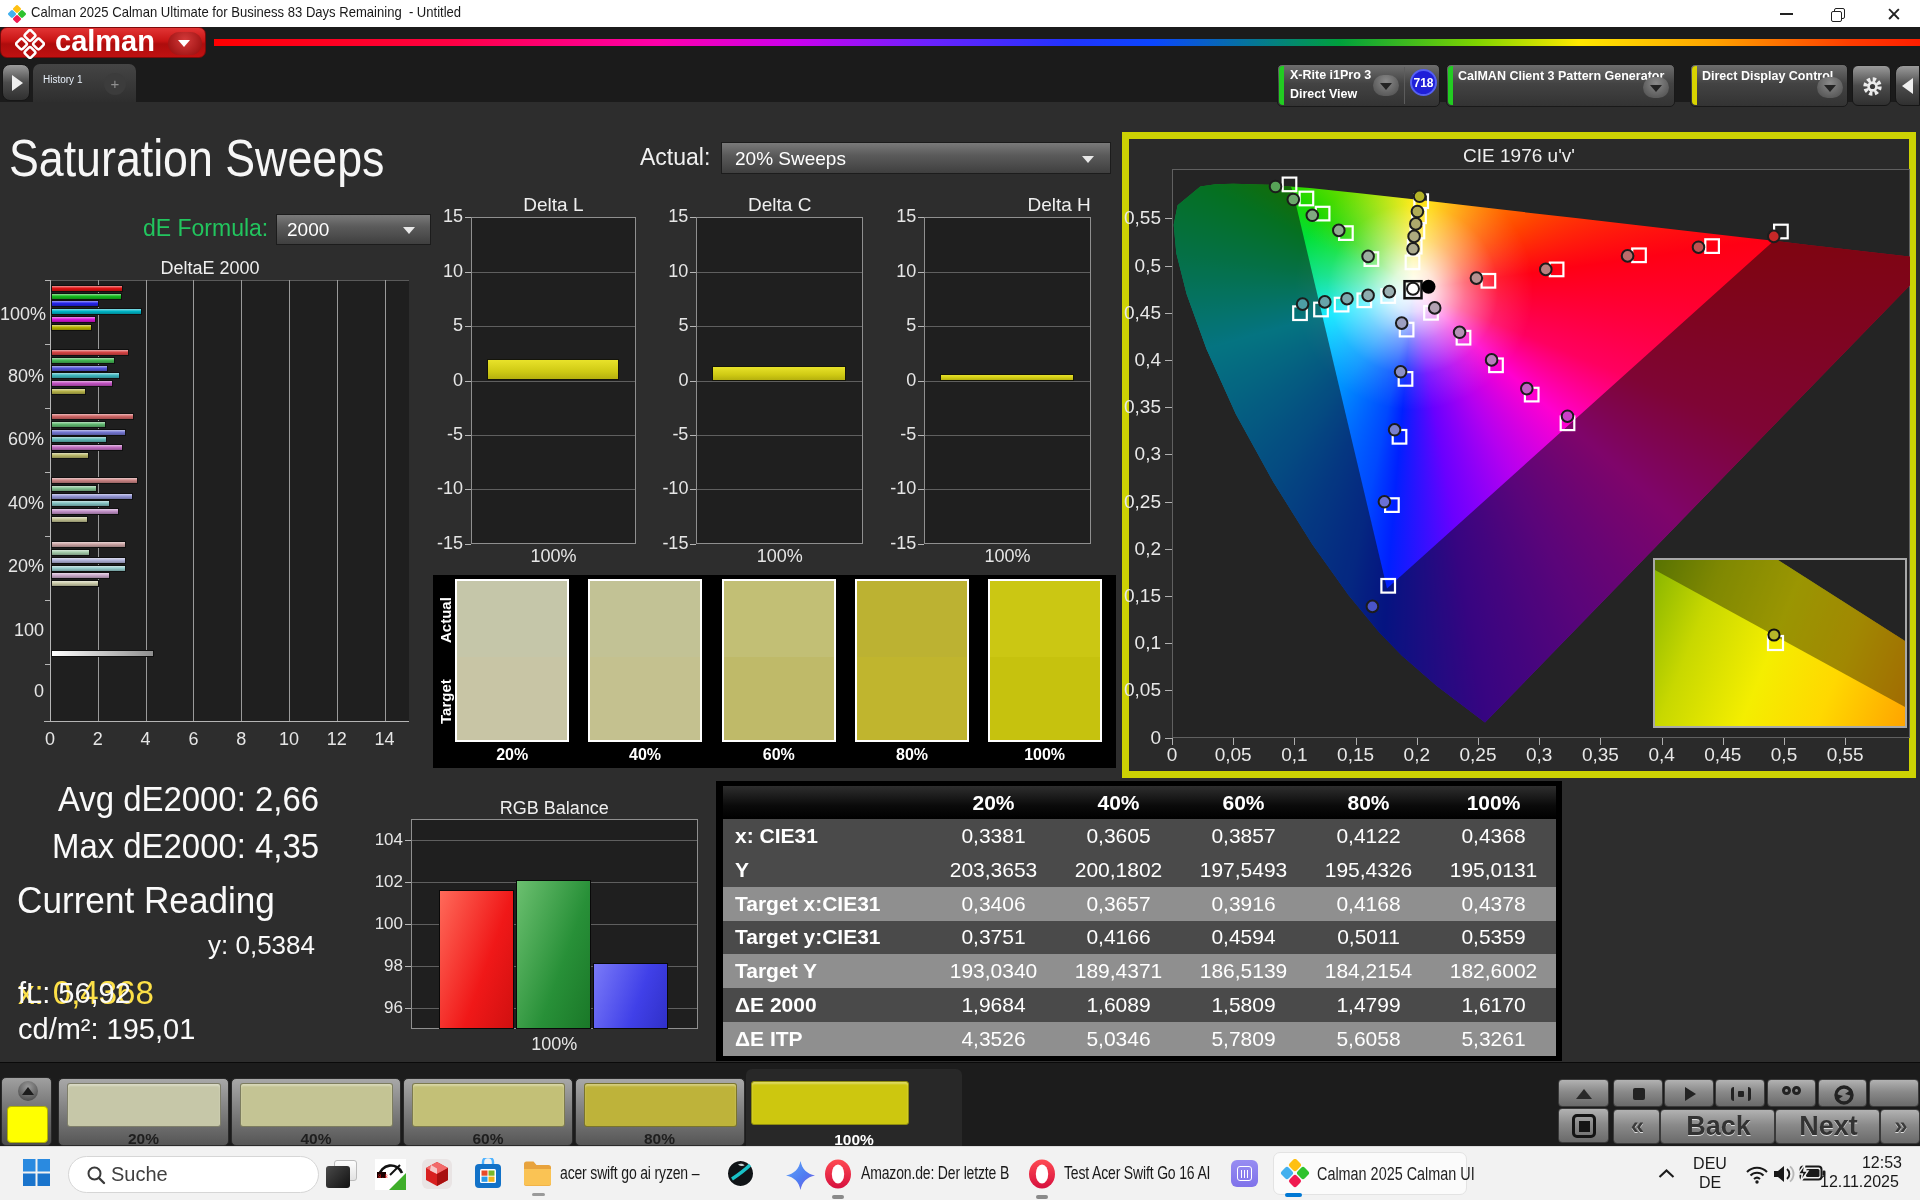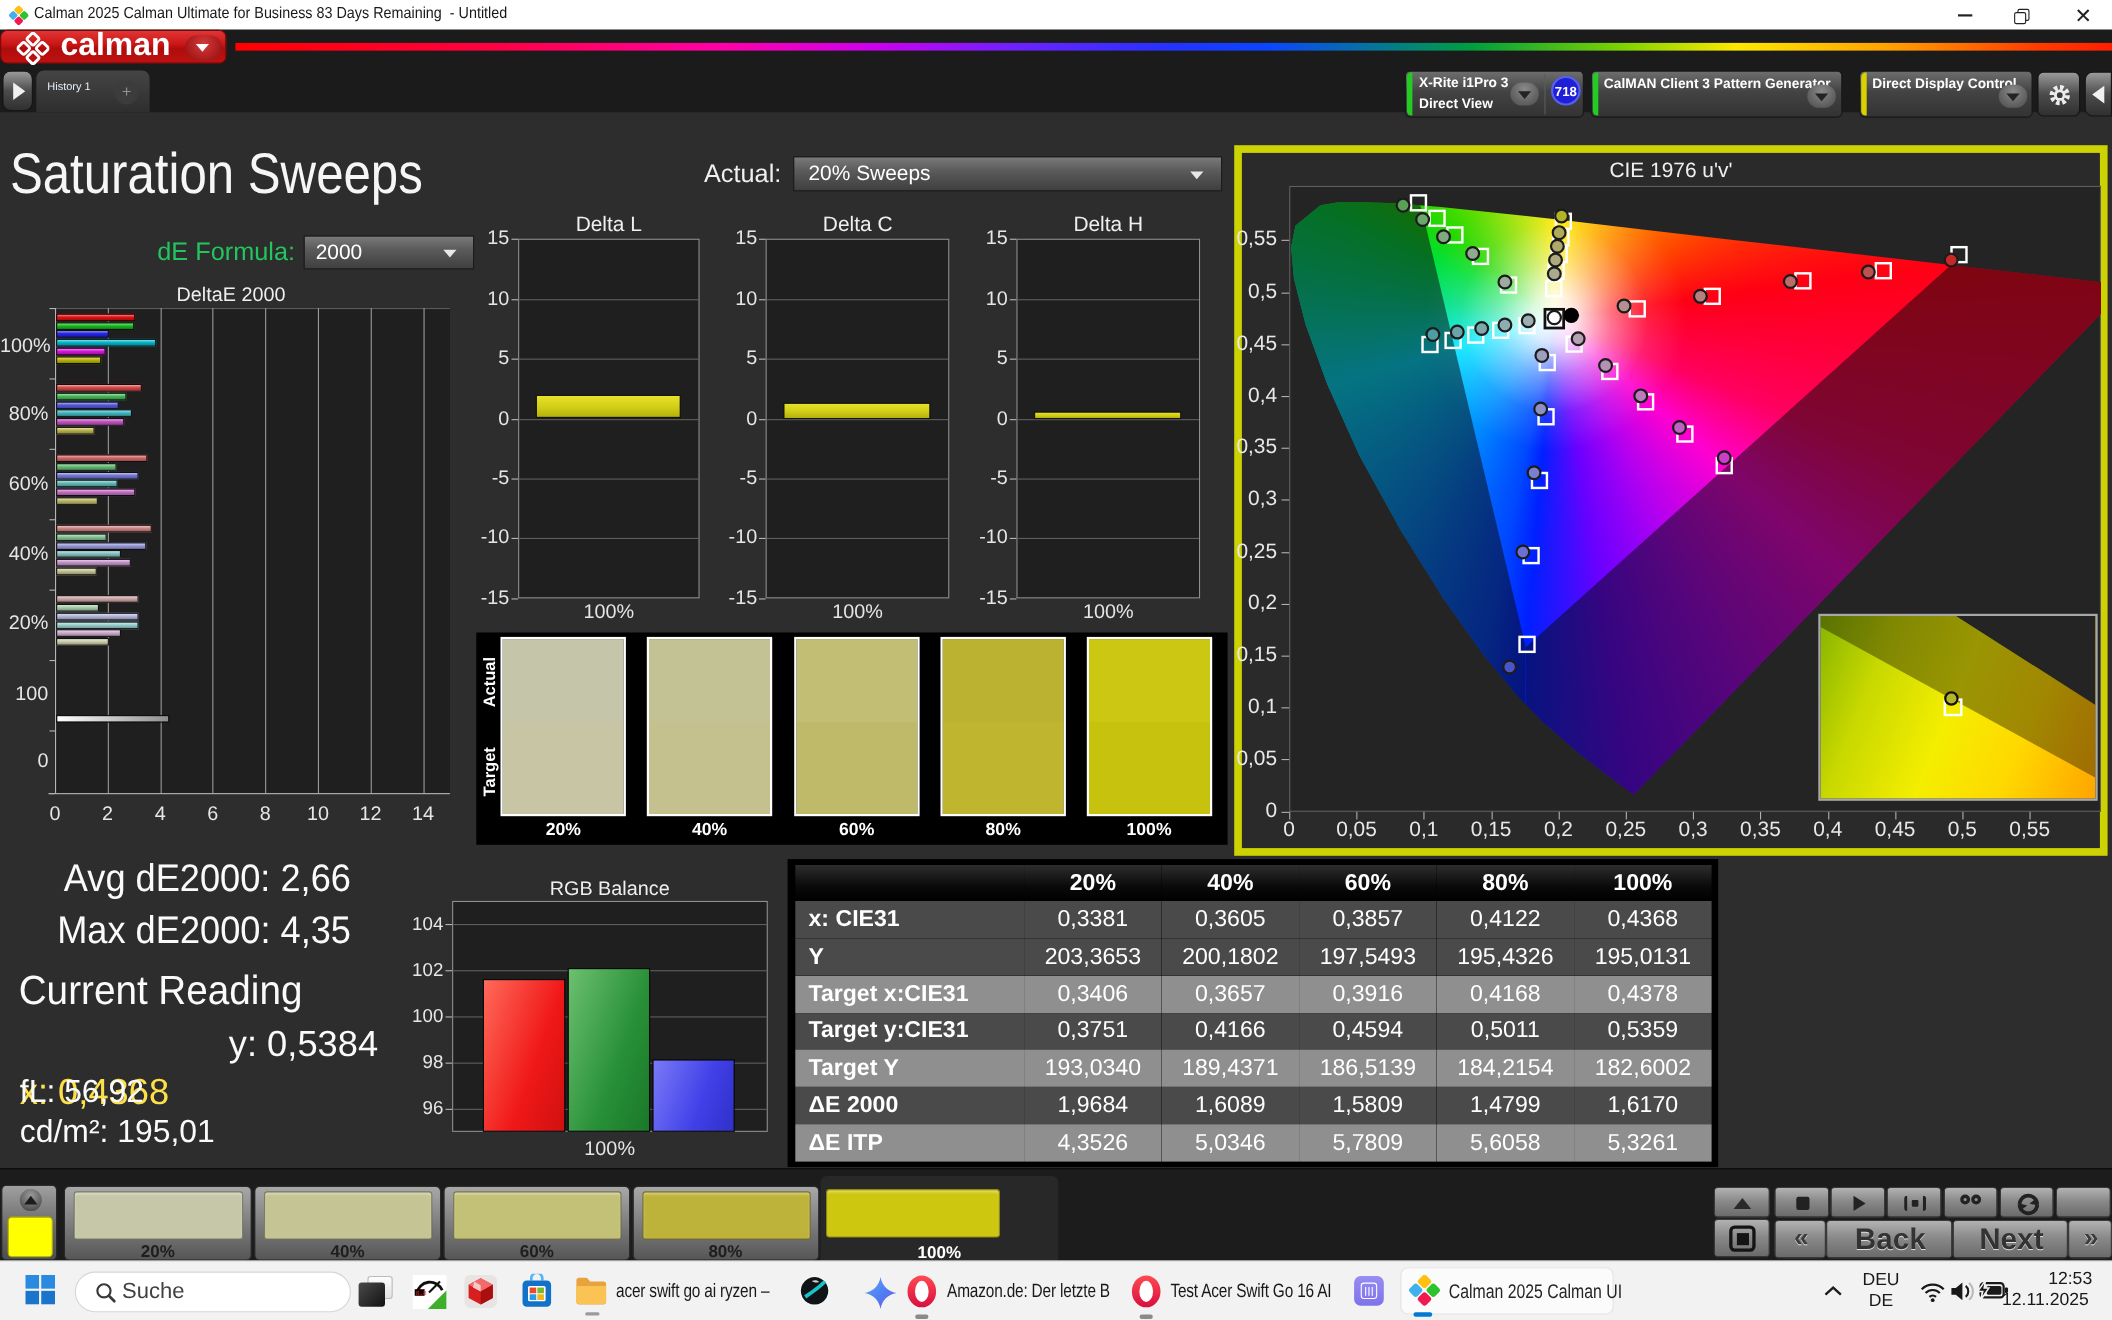--- a/index.html
+++ b/index.html
@@ -251,41 +251,41 @@
     <div class="abs" style="left:872.2px;top:315.1px;width:44px;text-align:right;font-size:18px;color:#e6e6e6">5</div>
     <div class="abs" style="left:918.2px;top:326.1px;width:6px;height:1px;background:#b5b5b5"></div>
     <div class="abs" style="left:872.2px;top:369.5px;width:44px;text-align:right;font-size:18px;color:#e6e6e6">0</div>
     <div class="abs" style="left:918.2px;top:380.5px;width:6px;height:1px;background:#b5b5b5"></div>
     <div class="abs" style="left:872.2px;top:424.0px;width:44px;text-align:right;font-size:18px;color:#e6e6e6">-5</div>
     <div class="abs" style="left:918.2px;top:435.0px;width:6px;height:1px;background:#b5b5b5"></div>
     <div class="abs" style="left:872.2px;top:478.4px;width:44px;text-align:right;font-size:18px;color:#e6e6e6">-10</div>
     <div class="abs" style="left:918.2px;top:489.4px;width:6px;height:1px;background:#b5b5b5"></div>
     <div class="abs" style="left:872.2px;top:532.9px;width:44px;text-align:right;font-size:18px;color:#e6e6e6">-15</div>
     <div class="abs" style="left:918.2px;top:543.9px;width:6px;height:1px;background:#b5b5b5"></div>
-    <div class="abs" style="left:924.2px;top:194px;width:166.6px;text-align:center;font-size:19px;color:#efefef">Delta H</div>
+    <div class="abs" style="left:924.2px;top:194px;width:166.6px;text-align:right;font-size:19px;color:#efefef">Delta H</div>
     <div class="abs" style="left:924.2px;top:546px;width:166.6px;text-align:center;font-size:18px;color:#e6e6e6">100%</div>
     <div class="abs" style="left:940.2px;top:373.5px;width:133.6px;height:7.1px;background:linear-gradient(180deg,#e8e22a,#cfca14 60%,#b5b00e);border:1px solid #15150a"></div>
 <div class="abs" style="left:433px;top:575px;width:683px;height:193px;background:#000"></div>
     <div class="abs" style="left:455.2px;top:579.4px;width:114px;height:162.4px;border:2px solid #fff;background:linear-gradient(180deg,#c5c6a9 0 47.5%, #c8c5a5 47.5% 100%)"></div>
     <div class="abs" style="left:455.2px;top:746px;width:114px;text-align:center;font-size:16px;font-weight:bold;color:#fff">20%</div>
     <div class="abs" style="left:588.0px;top:579.4px;width:114px;height:162.4px;border:2px solid #fff;background:linear-gradient(180deg,#c2c295 0 47.5%, #c4c18f 47.5% 100%)"></div>
     <div class="abs" style="left:588.0px;top:746px;width:114px;text-align:center;font-size:16px;font-weight:bold;color:#fff">40%</div>
     <div class="abs" style="left:721.8px;top:579.4px;width:114px;height:162.4px;border:2px solid #fff;background:linear-gradient(180deg,#c2bf75 0 47.5%, #bfba69 47.5% 100%)"></div>
     <div class="abs" style="left:721.8px;top:746px;width:114px;text-align:center;font-size:16px;font-weight:bold;color:#fff">60%</div>
     <div class="abs" style="left:855.0px;top:579.4px;width:114px;height:162.4px;border:2px solid #fff;background:linear-gradient(180deg,#bcb232 0 47.5%, #c0b52e 47.5% 100%)"></div>
     <div class="abs" style="left:855.0px;top:746px;width:114px;text-align:center;font-size:16px;font-weight:bold;color:#fff">80%</div>
     <div class="abs" style="left:987.6px;top:579.4px;width:114px;height:162.4px;border:2px solid #fff;background:linear-gradient(180deg,#cbc713 0 47.5%, #c6c20e 47.5% 100%)"></div>
     <div class="abs" style="left:987.6px;top:746px;width:114px;text-align:center;font-size:16px;font-weight:bold;color:#fff">100%</div>
     <div class="abs" style="left:437px;top:584px;height:72px;writing-mode:vertical-rl;transform:rotate(180deg);color:#fff;font-size:15px;font-weight:bold;text-align:center">Actual</div>
     <div class="abs" style="left:437px;top:666px;height:72px;writing-mode:vertical-rl;transform:rotate(180deg);color:#fff;font-size:15px;font-weight:bold;text-align:center">Target</div>
 <div class="abs" style="left:58px;top:779px;font-size:35px;color:#fafafa;transform:scaleX(.94);transform-origin:0 50%;white-space:nowrap">Avg dE2000: 2,66</div>
 <div class="abs" style="left:52px;top:826px;font-size:35px;color:#fafafa;transform:scaleX(.94);transform-origin:0 50%;white-space:nowrap">Max dE2000: 4,35</div>
 <div class="abs" style="left:17px;top:880px;font-size:37px;color:#fafafa;transform:scaleX(.95);transform-origin:0 50%;white-space:nowrap">Current Reading</div>
 <div class="abs" style="left:18px;top:974px;font-size:33px;color:#fde047">x: 0,4368</div>
-<div class="abs" style="left:208px;top:930px;font-size:33px;color:#fafafa">y: 0,5384</div>
+<div class="abs" style="left:208px;top:930px;font-size:26px;color:#fafafa">y: 0,5384</div>
 <div class="abs" style="left:18px;top:977px;font-size:29px;color:#fafafa">fL: 56,92</div>
 <div class="abs" style="left:18px;top:1013px;font-size:29px;color:#fafafa">cd/m²: 195,01</div>
 <div class="abs" style="left:411.0px;top:818.75px;width:286.5px;height:210.0px;background:#1f1f1f;border:1px solid #8f8f8f"></div>
     <div class="abs" style="left:412.0px;top:1007.8px;width:284.5px;height:1px;background:#5f5f5f"></div>
     <div class="abs" style="left:359.0px;top:997.8px;width:44px;text-align:right;font-size:17px;color:#e6e6e6">96</div>
     <div class="abs" style="left:405.0px;top:1007.8px;width:6px;height:1px;background:#b5b5b5"></div>
     <div class="abs" style="left:412.0px;top:965.8px;width:284.5px;height:1px;background:#5f5f5f"></div>
     <div class="abs" style="left:359.0px;top:955.8px;width:44px;text-align:right;font-size:17px;color:#e6e6e6">98</div>
     <div class="abs" style="left:405.0px;top:965.8px;width:6px;height:1px;background:#b5b5b5"></div>
     <div class="abs" style="left:412.0px;top:923.8px;width:284.5px;height:1px;background:#5f5f5f"></div>

